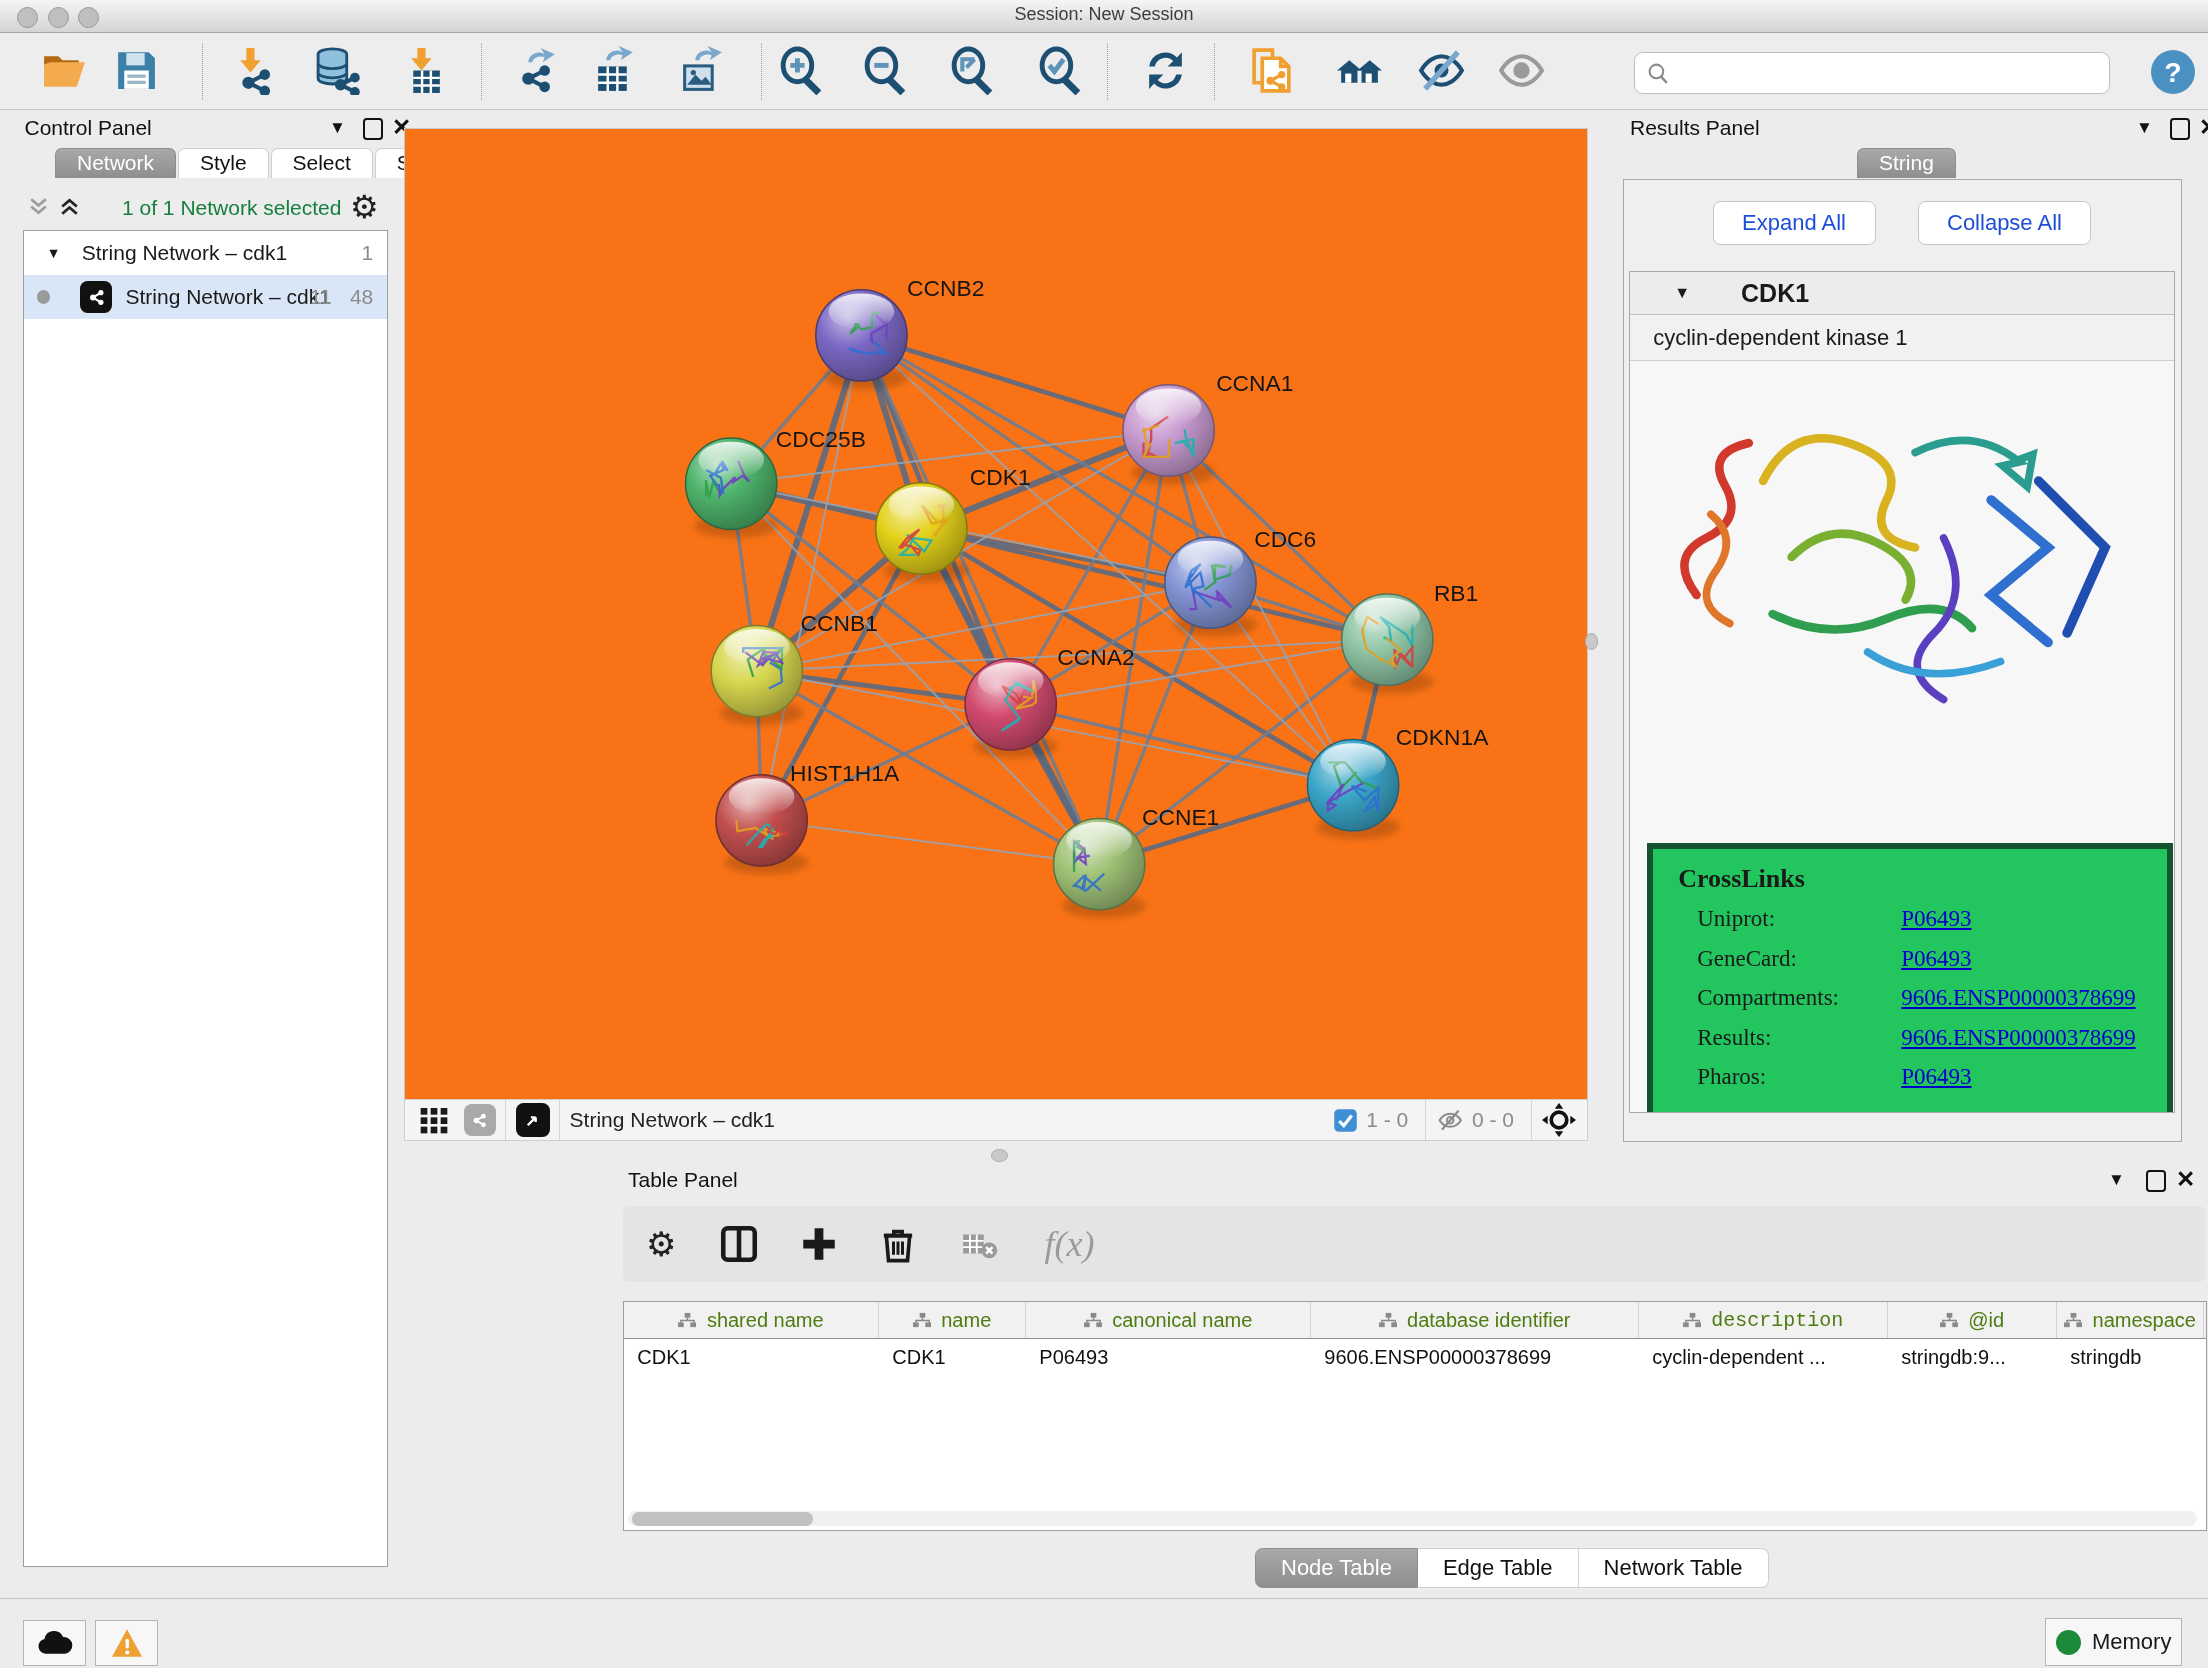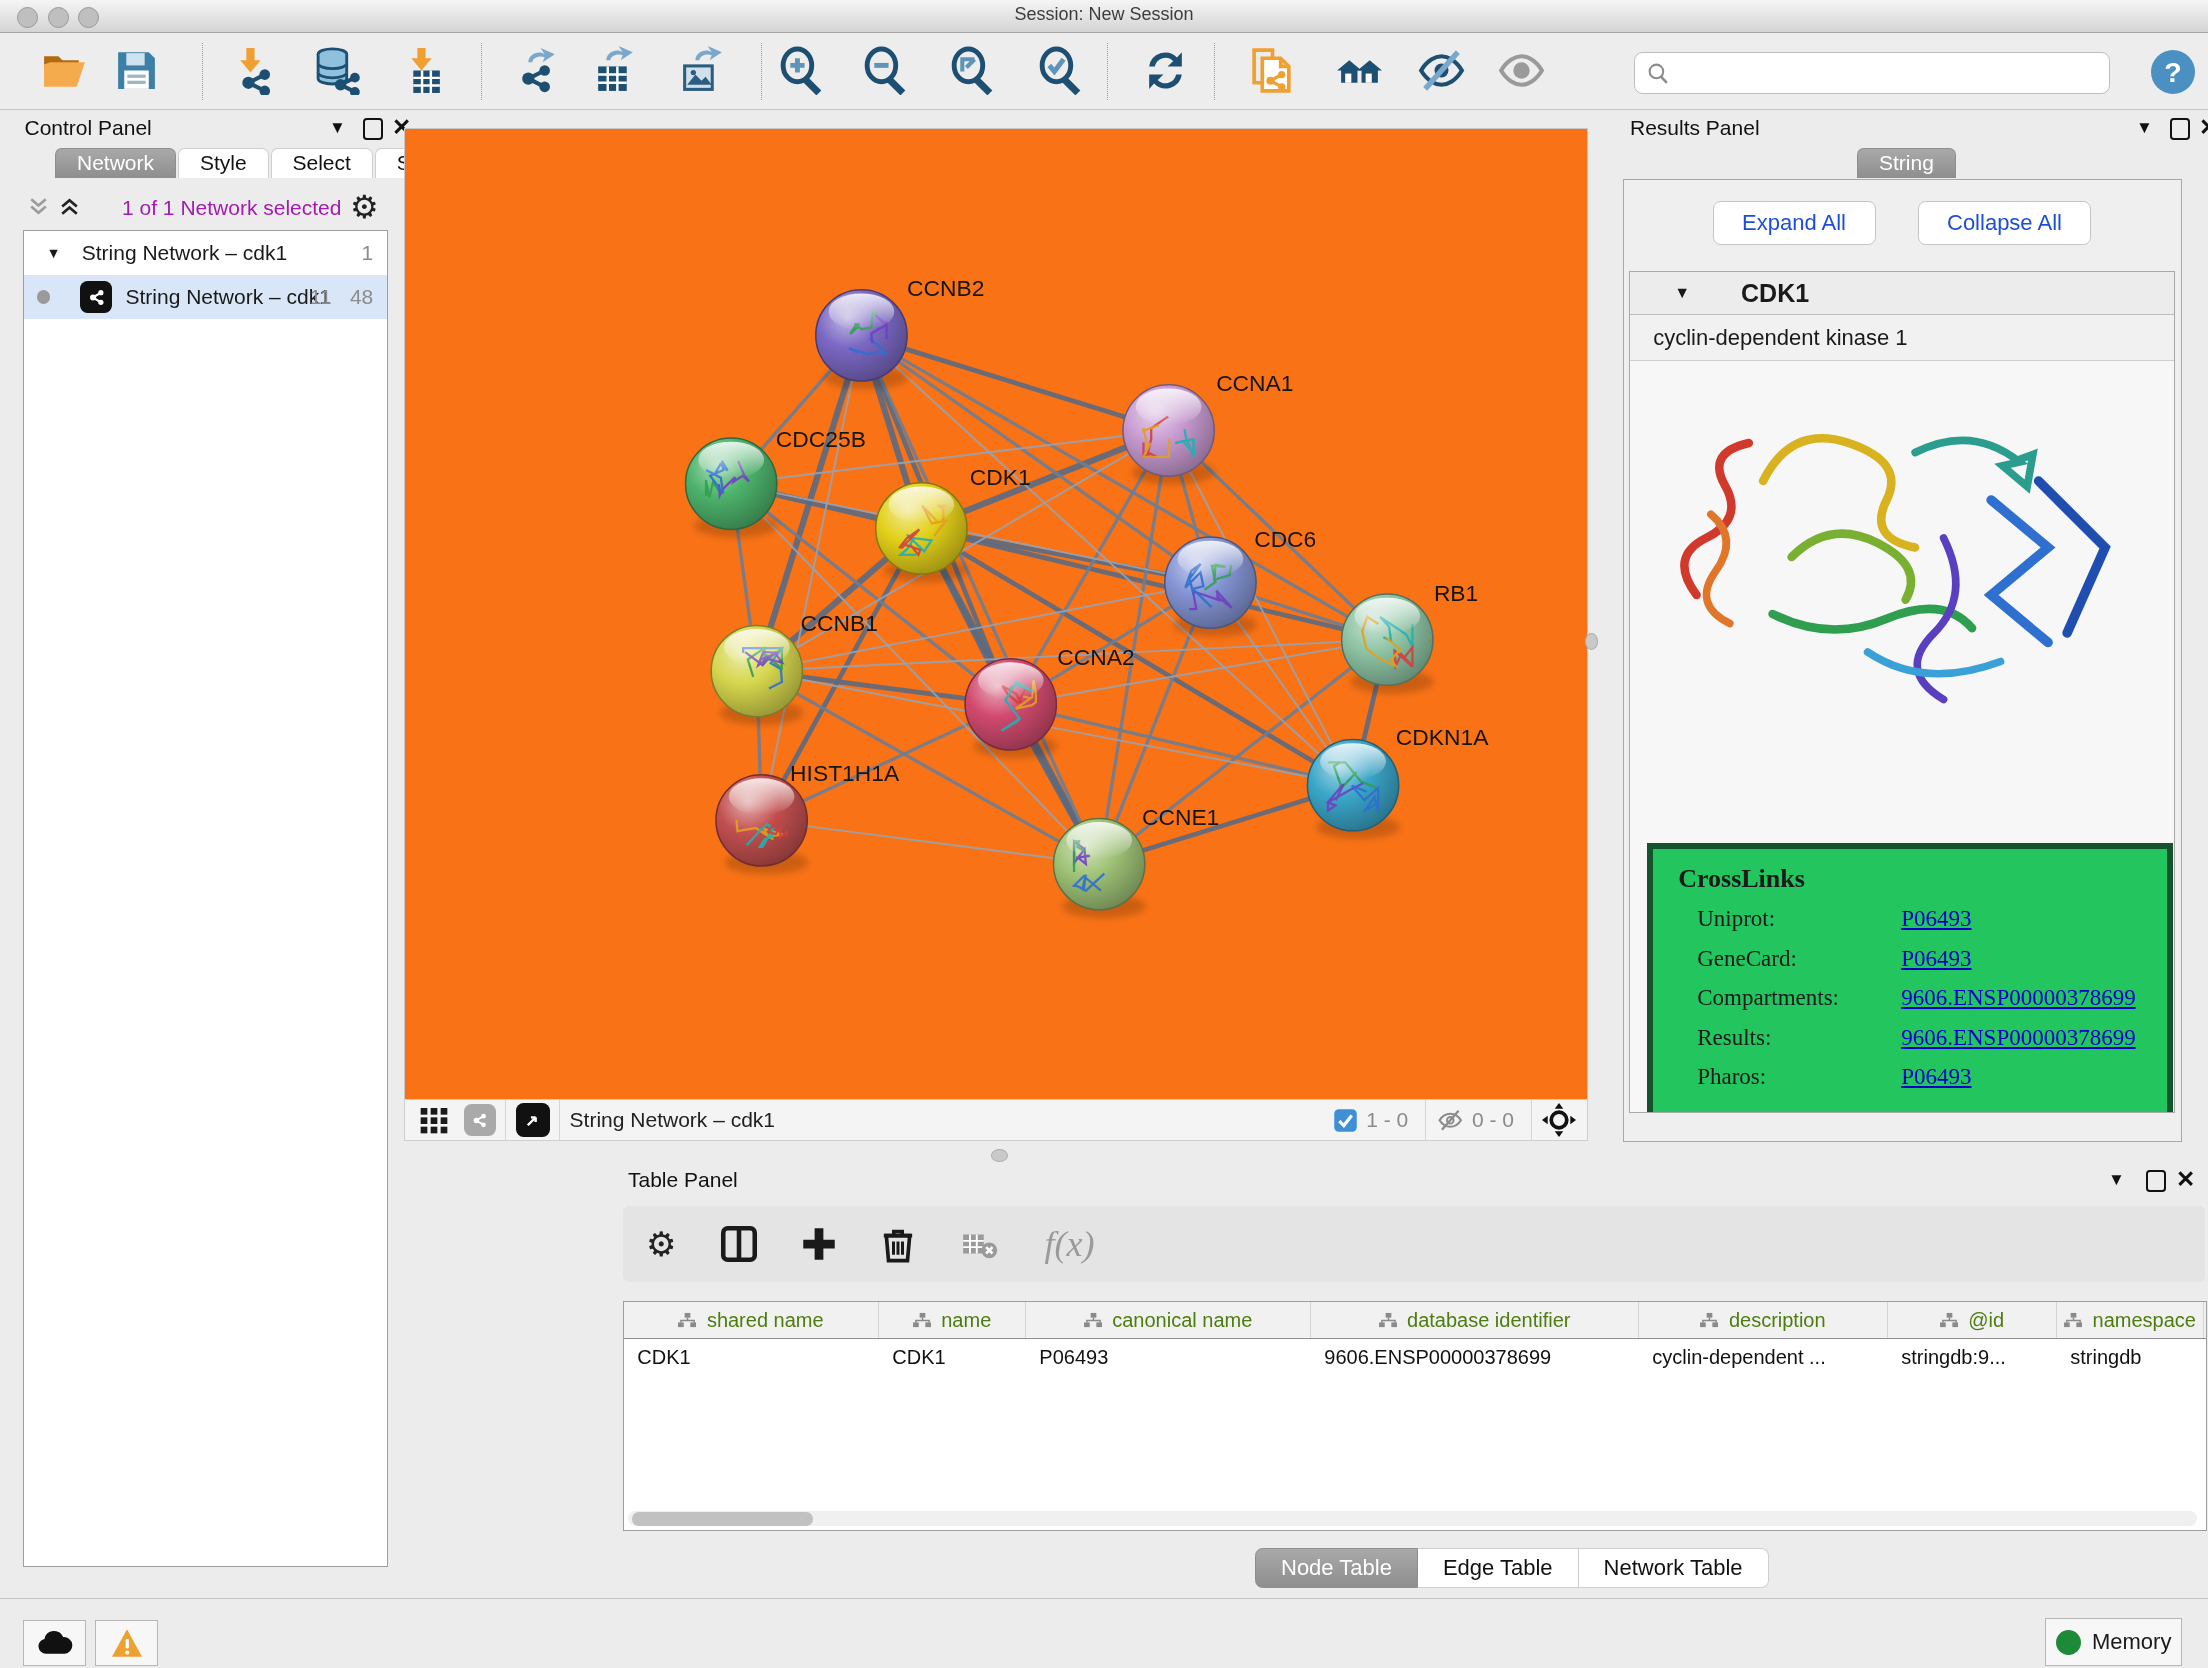--- a/index.html
+++ b/index.html
@@ -30,21 +30,21 @@
   .ph-title{font-size:21px;color:#111;}
   .ph-ctrl{display:inline-block;margin-left:17px;vertical-align:middle;}
   .glyph-min{font-size:17px;color:#111;}
   .glyph-float{display:inline-block;width:16px;height:18px;border:2.4px solid #111;border-radius:3.8px;}
   .glyph-close{font-size:23px;font-weight:bold;color:#111;}
   .tabrow{position:absolute;display:flex;}
   .tab{height:28.5px;line-height:28.5px;padding:0 21px;font-size:21px;background:#fff;
     border:1px solid #cfcfcf;border-bottom:none;border-radius:6.7px 6.7px 0 0;margin-right:1.9px;color:#111;}
   .tab.sel{background:linear-gradient(#a9a9a9,#8e8e8e);color:#fff;border-color:#8e8e8e;}
   
-  .cp-sub{position:absolute;font-size:21px;color:#a21caf;}
+  .cp-sub{position:absolute;font-size:21px;color:#15803d;}
   .treebox{position:absolute;background:#fff;border:1px solid #9e9e9e;}
   .treerow{height:44px;display:flex;align-items:center;font-size:21px;position:relative;}
   .treerow.sel{background:#d9e6f7;}
   .tr-count{position:absolute;color:#8c8c8c;font-size:21px;}
   .sharebadge{width:32px;height:32px;border-radius:7.6px;background:#111;display:flex;align-items:center;justify-content:center;}
   
   .netcanvas{left:404px;top:128px;width:1182px;height:970px;background:#f97316;border:1px solid #c9c9c9;}
   .netbar{left:404px;top:1099px;width:1182px;height:40px;background:#f4f4f4;
     border:1px solid #cfcfcf;display:flex;align-items:center;}
   .nb-sep{width:0;height:40px;border-left:1px solid #d4d4d4;margin:0 9.5px;}
@@ -698,21 +698,21 @@
         <svg width="19" height="17" viewBox="0 0 20 18">
           <g fill="#8a8a8a">
             <rect x="7" y="1" width="6" height="5"></rect>
             <rect x="0" y="11" width="6" height="5"></rect>
             <rect x="13" y="11" width="6" height="5"></rect>
             <path d="M10 6v3M3 11V9h14v2" stroke="#8a8a8a" stroke-width="1.6" fill="none"></path>
           </g>
         </svg>
         <span>database identifier</span>
       </div>
-      <div class="tp-hcell" style="width: 249px;">
+      <div class="tp-hcell" style="width: 249px; font-family: Liberation Mono, monospace;">
         <svg width="19" height="17" viewBox="0 0 20 18">
           <g fill="#8a8a8a">
             <rect x="7" y="1" width="6" height="5"></rect>
             <rect x="0" y="11" width="6" height="5"></rect>
             <rect x="13" y="11" width="6" height="5"></rect>
             <path d="M10 6v3M3 11V9h14v2" stroke="#8a8a8a" stroke-width="1.6" fill="none"></path>
           </g>
         </svg>
         <span>description</span>
       </div>

